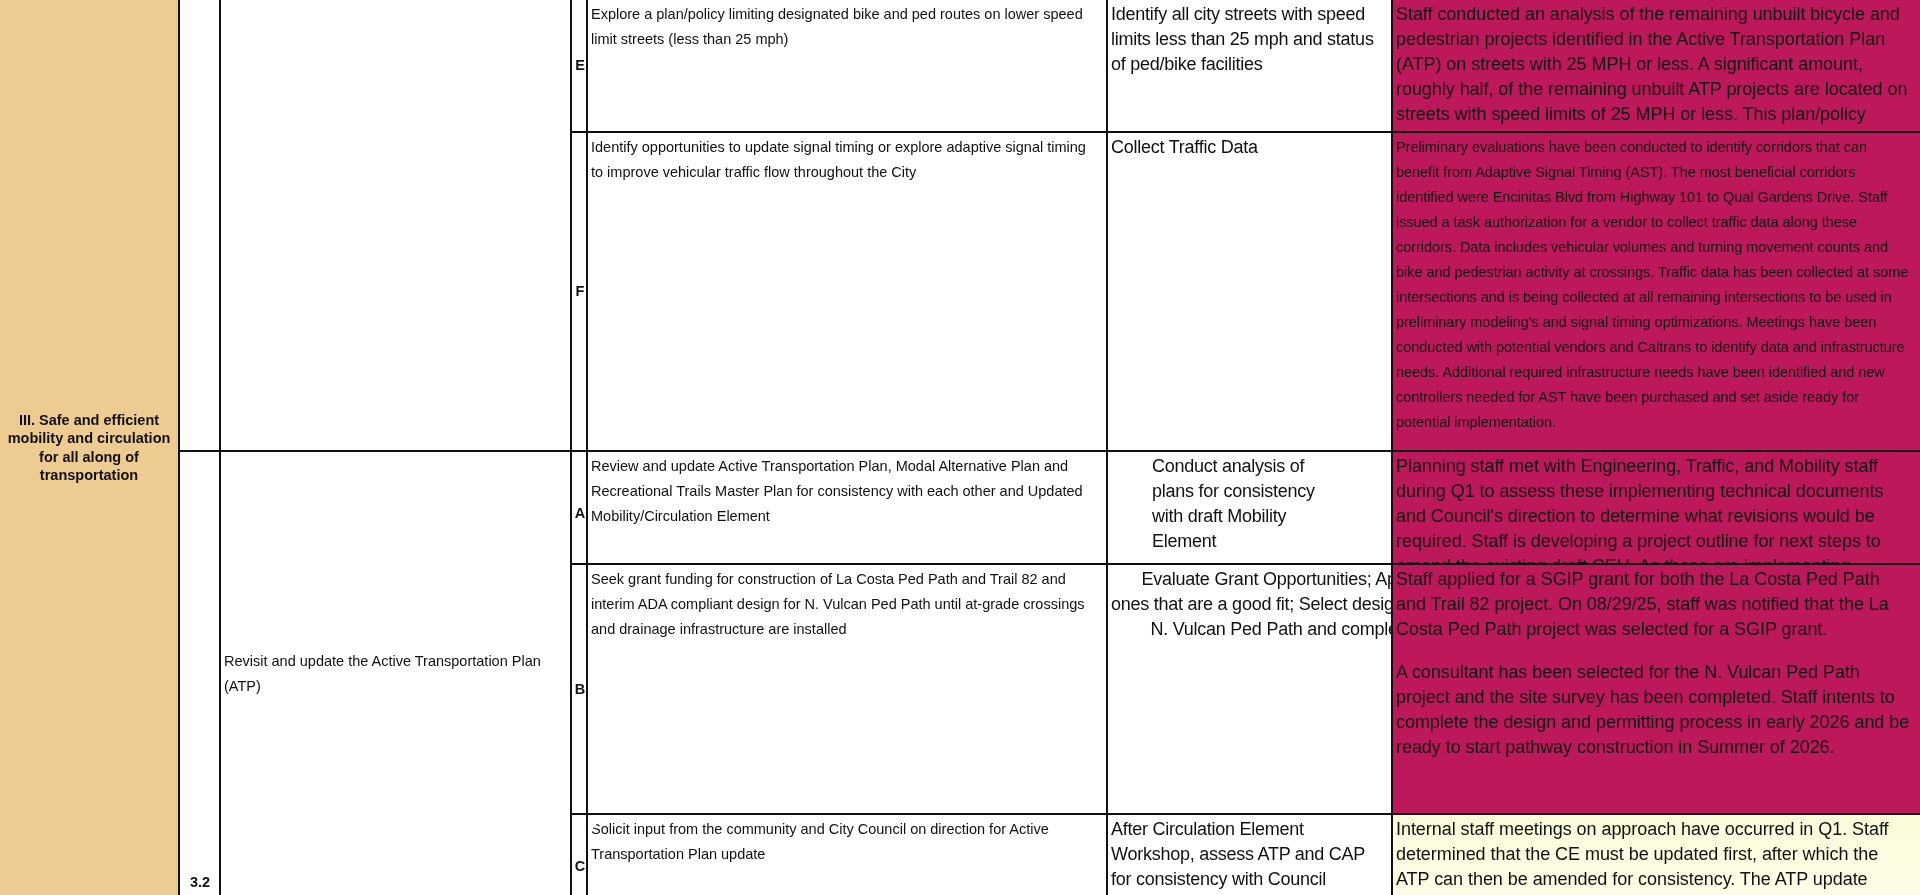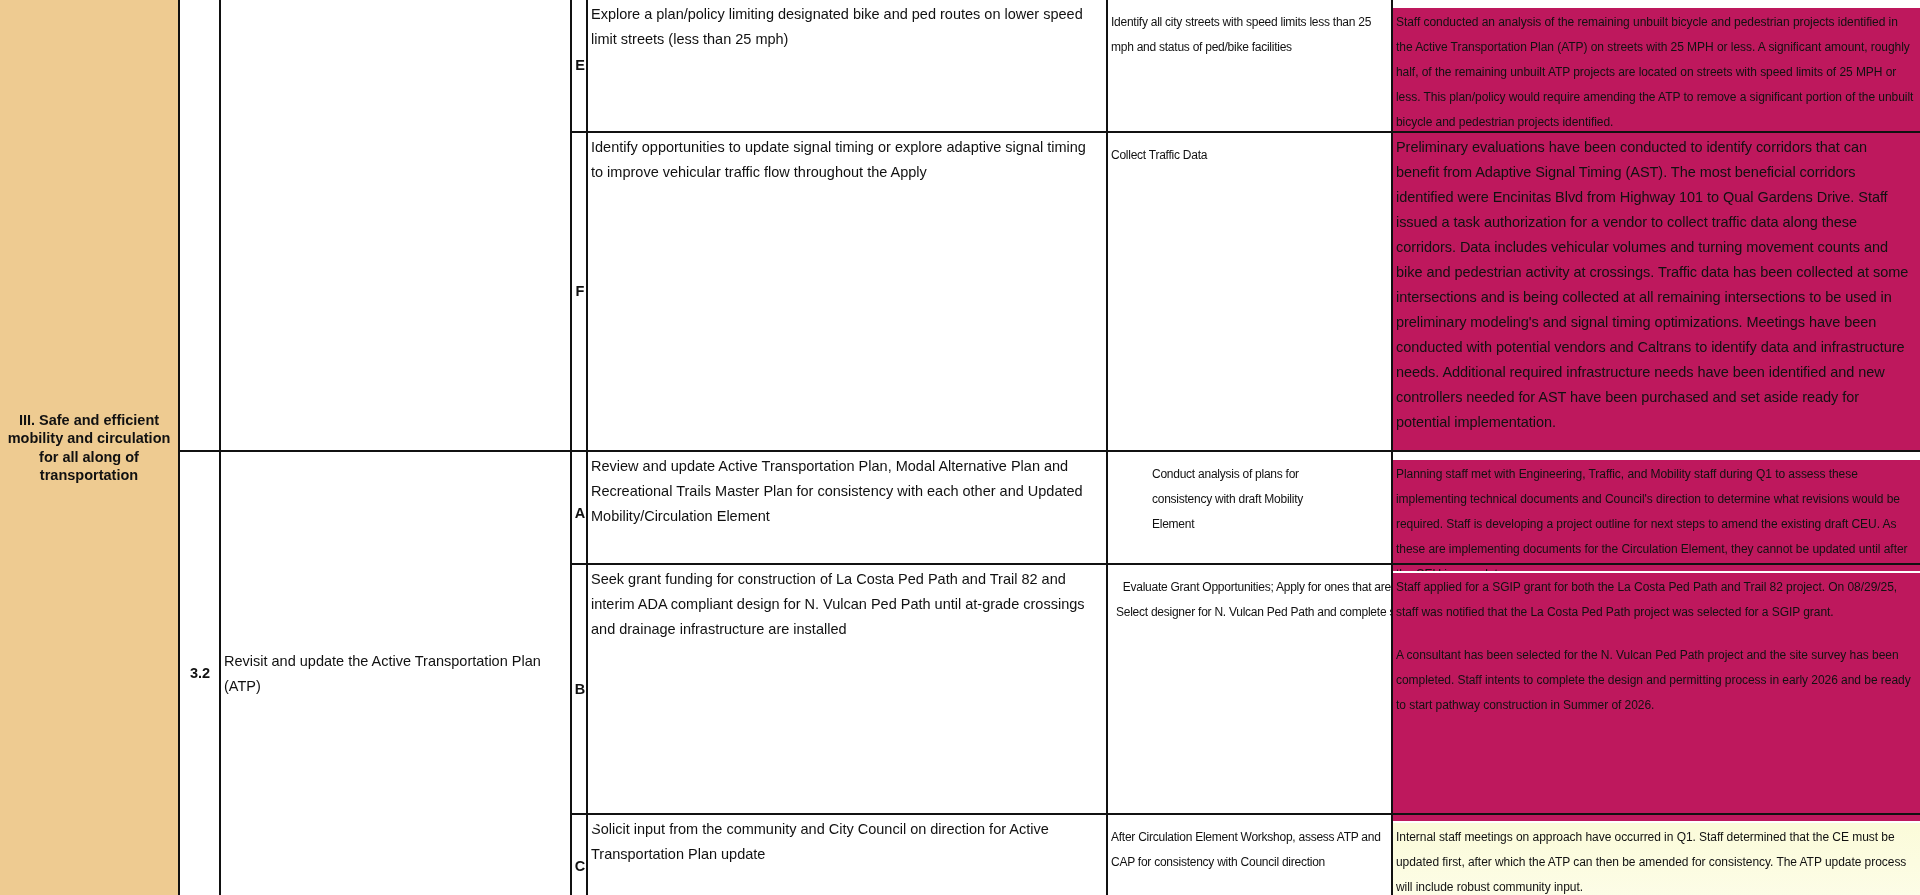--- a/index.html
+++ b/index.html
@@ -59,23 +59,22 @@
       padding-right: 13px;
     }
     .letter-cell {
       display: flex; align-items: center; justify-content: center;
       font-weight: bold;
     }
     .text-cell {
       padding: 2px 4px 0 3px;
     }
     .narrow {
-      font-size: 12px;
+      font-size: 18px;
       letter-spacing: -0.25px;
-      margin-top: 8px;
     }
     .status-green { background: #be185d; }
     .status-yellow { background: linear-gradient(#fbfbd9, #fdfde8); }
     .status-cell {
       padding: 2px 6px 0 3px;
       letter-spacing: -0.05px;
     }
     .gap { height: 18px; }
   </style>
 </head>
@@ -88,21 +87,21 @@
   </div>
 
   <div class="cell num-cell" style="left:180px; top:0; width:40px; height:450px;">
     <span></span>
   </div>
 
   <div class="cell obj-cell" style="left:221px; top:0; width:349px; height:450px;">
     <span></span>
   </div>
 
-  <div class="cell num-cell" style="left:180px; top:452px; width:40px; height:443px;">
+  <div class="cell num-cell" style="left:180px; top:452px; width:40px; height:443px;align-items:flex-end;">
     <span>3.2</span>
   </div>
   <div class="cell obj-cell" style="left:221px; top:452px; width:349px; height:443px;">
     <span>Revisit and update the Active Transportation Plan (ATP)</span>
   </div>
 
   <div class="cell letter-cell" style="left:572px; top:0; width:16px; height:131px;">
     <span>E</span>
   </div>
   <div class="cell text-cell" style="left:588px; top:0; width:518px; height:131px;">
@@ -112,21 +111,21 @@
     <span>Identify all city streets with speed limits less than 25 mph and status of ped/bike facilities</span>
   </div>
   <div class="cell status-cell status-green narrow" style="left:1393px; top:0; width:527px; height:131px;">
     <span>Staff conducted an analysis of the remaining unbuilt bicycle and pedestrian projects identified in the Active Transportation Plan (ATP) on streets with 25 MPH or less. A significant amount, roughly half, of the remaining unbuilt ATP projects are located on streets with speed limits of 25 MPH or less. This plan/policy would require amending the ATP to remove a significant portion of the unbuilt bicycle and pedestrian projects identified.</span>
   </div>
 
   <div class="cell letter-cell" style="left:572px; top:133px; width:16px; height:317px;">
     <span>F</span>
   </div>
   <div class="cell text-cell" style="left:588px; top:133px; width:518px; height:317px;">
-    <span>Identify opportunities to update signal timing or explore adaptive signal timing to improve vehicular traffic flow throughout the Apply</span>
+    <span>Identify opportunities to update signal timing or explore adaptive signal timing to improve vehicular traffic flow throughout the City</span>
   </div>
   <div class="cell text-cell narrow" style="left:1108px; top:133px; width:283px; height:317px;">
     <span>Collect Traffic Data</span>
   </div>
   <div class="cell status-cell status-green" style="left:1393px; top:133px; width:527px; height:317px;">
     <span>Preliminary evaluations have been conducted to identify corridors that can benefit from Adaptive Signal Timing (AST). The most beneficial corridors identified were Encinitas Blvd from Highway 101 to Qual Gardens Drive. Staff issued a task authorization for a vendor to collect traffic data along these corridors. Data includes vehicular volumes and turning movement counts and bike and pedestrian activity at crossings. Traffic data has been collected at some intersections and is being collected at all remaining intersections to be used in preliminary modeling's and signal timing optimizations. Meetings have been conducted with potential vendors and Caltrans to identify data and infrastructure needs. Additional required infrastructure needs have been identified and new controllers needed for AST have been purchased and set aside ready for potential implementation.</span>
   </div>
 
   <div class="cell letter-cell" style="left:572px; top:452px; width:16px; height:111px; align-items:flex-end; padding-bottom:37px;">
     <span>A</span>

